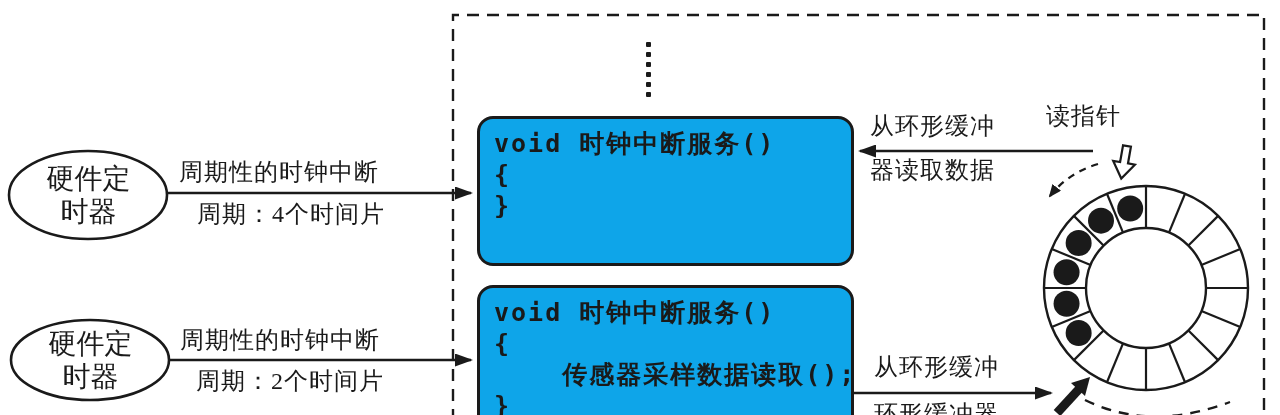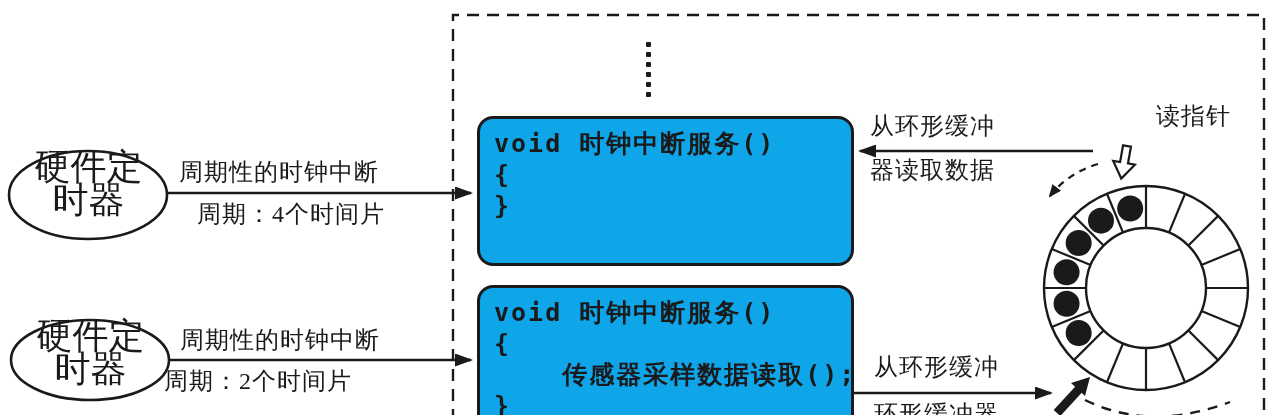--- a/index.html
+++ b/index.html
@@ -8,21 +8,21 @@
     overflow:hidden;color:#1a1a1a;
     font-family:"Liberation Serif","DejaVu Serif",serif;
   }
   .stage svg{position:absolute;left:0;top:0;}
   .label{
     position:absolute;font-size:24px;line-height:32px;white-space:nowrap;
     letter-spacing:1px;
   }
   .etext{
     position:absolute;display:flex;flex-direction:column;align-items:center;
-    text-align:center;font-size:36px;line-height:33px;
+    justify-content:center;text-align:center;font-size:28px;line-height:33px;
   }
   .codebox{
     position:absolute;left:477px;width:377px;height:150px;box-sizing:border-box;
     background:#0ea5e9;border:3px solid #1a1a1a;border-radius:16px;
     padding:9px 0 0 14px;
   }
   .code-line{
     font-family:"DejaVu Sans Mono","Liberation Mono",monospace;
     font-weight:600;font-size:25px;line-height:31px;letter-spacing:2px;
     white-space:pre;
@@ -112,36 +112,36 @@
   </div>
   <div class="etext" style="left:12px;top:320px;width:157px;height:80px;">
     <span>硬件定</span>
     <span>时器</span>
   </div>
 
   <div class="label" style="left:179px;top:156px;">周期性的时钟中断</div>
   <div class="label" style="left:197px;top:198px;">周期：4个时间片</div>
 
   <div class="label" style="left:180px;top:324px;">周期性的时钟中断</div>
-  <div class="label" style="left:164px;top:365px;">周期：2个时间片</div>
+  <div class="label" style="left:196px;top:365px;">周期：2个时间片</div>
 
   <div class="codebox" style="top:116px;">
     <div class="code-line">void 时钟中断服务()</div>
     <div class="code-line">{</div>
     <div class="code-line">}</div>
   </div>
 
   <div class="codebox" style="top:285px;height:158px;">
     <div class="code-line">void 时钟中断服务()</div>
     <div class="code-line">{</div>
     <div class="code-line">    传感器采样数据读取();</div>
     <div class="code-line">}</div>
   </div>
 
   <div class="label" style="left:870px;top:110px;">从环形缓冲</div>
   <div class="label" style="left:870px;top:154px;">器读取数据</div>
 
   <div class="label" style="left:874px;top:351px;">从环形缓冲</div>
   <div class="label" style="left:874px;top:398px;">环形缓冲器</div>
 
-  <div class="label" style="left:1156px;top:100px;">读指针</div>
+  <div class="label" style="left:1046px;top:100px;">读指针</div>
 
 </div>
 
 </body></html>

